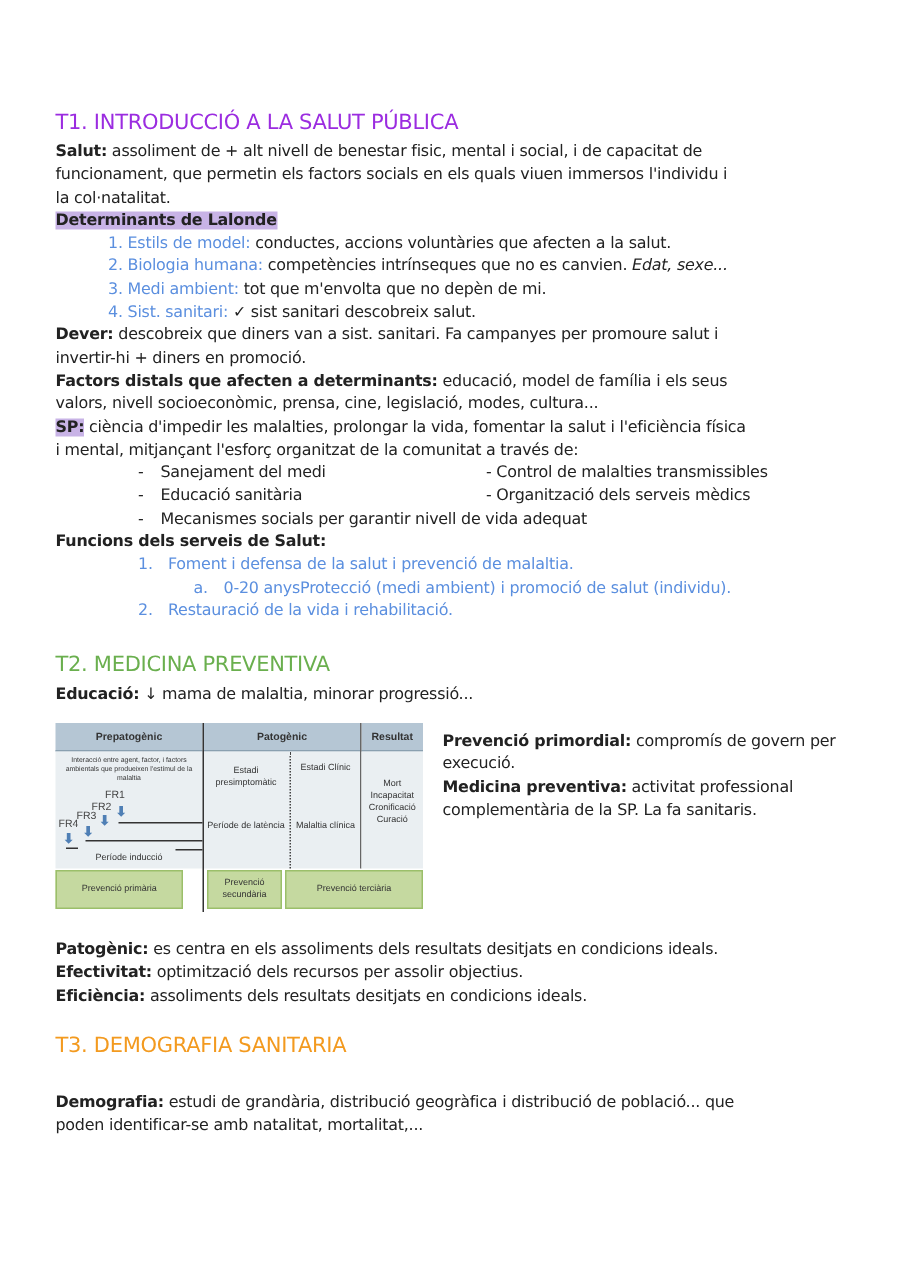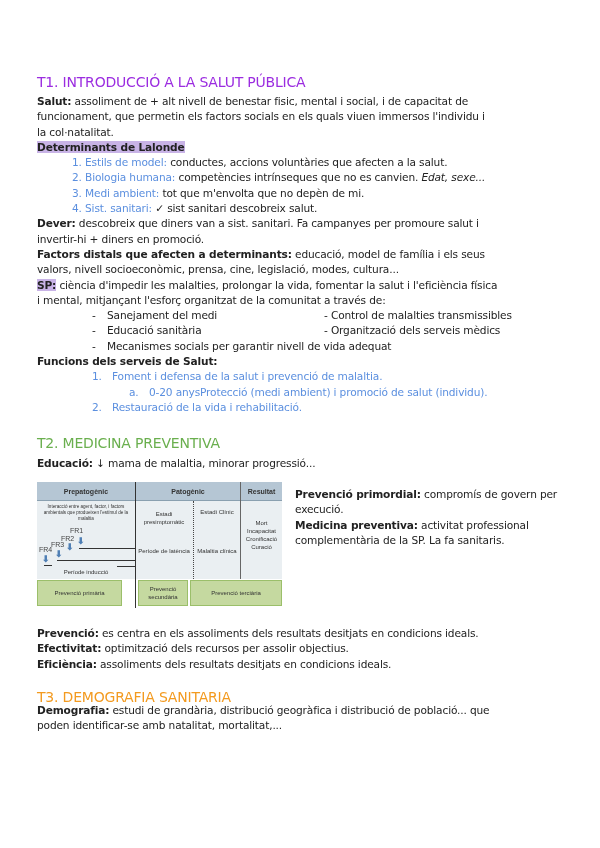--- a/index.html
+++ b/index.html
@@ -136,24 +136,24 @@
     <div class="dg-foot" style="left:101px; width:50px;">Prevenció secundària</div>
     <div class="dg-foot" style="left:153px; width:92px;">Prevenció terciària</div>
   </div>
 
   <div class="side txt">
     <div><span class="b">Prevenció primordial:</span><span> compromís de govern per execució.</span></div>
     <div><span class="b">Medicina preventiva:</span><span> activitat professional complementària de la SP. La fa sanitaris.</span></div>
   </div>
 
   <div class="block txt" style="top:626px;">
-    <div><span class="b">Prevenció:</span><span> es centra en els assoliments dels resultats desitjats en condicions ideals.</span></div>
+    <div><span class="b">Patogènic:</span><span> es centra en els assoliments dels resultats desitjats en condicions ideals.</span></div>
     <div><span class="b">Efectivitat:</span><span> optimització dels recursos per assolir objectius.</span></div>
     <div><span class="b">Eficiència:</span><span> assoliments dels resultats desitjats en condicions ideals.</span></div>
   </div>
 
   <div class="h h3">T3. DEMOGRAFIA SANITARIA</div>
-  <div class="block txt" style="top:703px;">
+  <div class="block txt" style="top:728px;">
     <div><span class="b">Demografia:</span><span> estudi de grandària, distribució geogràfica i distribució de població... que</span></div>
     <div>poden identificar-se amb natalitat, mortalitat,...</div>
   </div>
 
 </div>
 
 </body></html>

